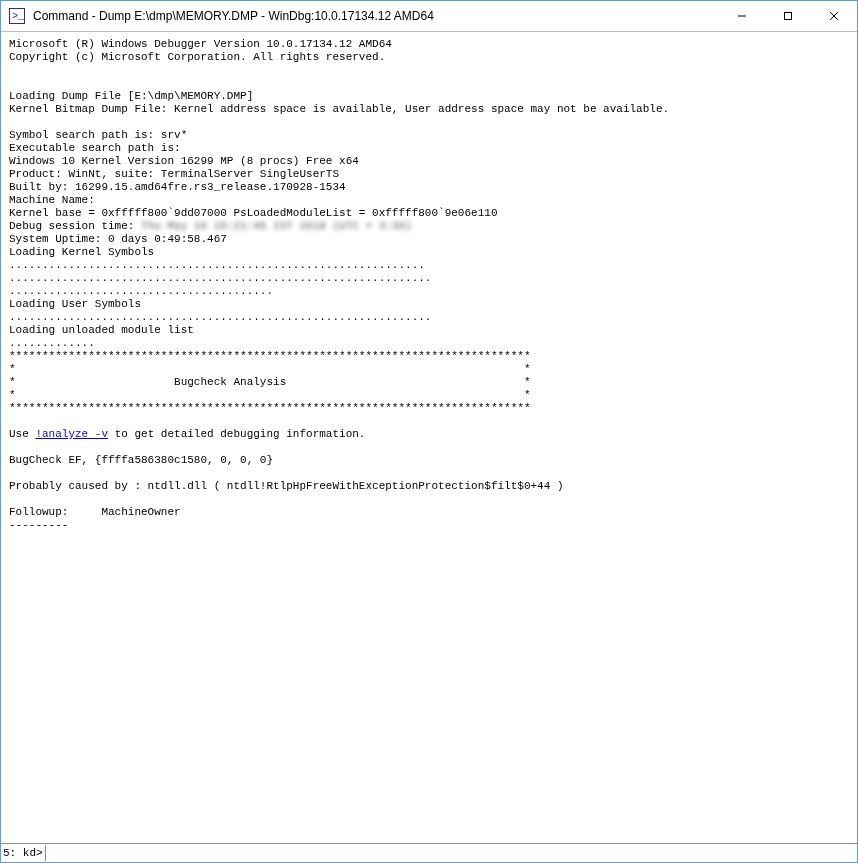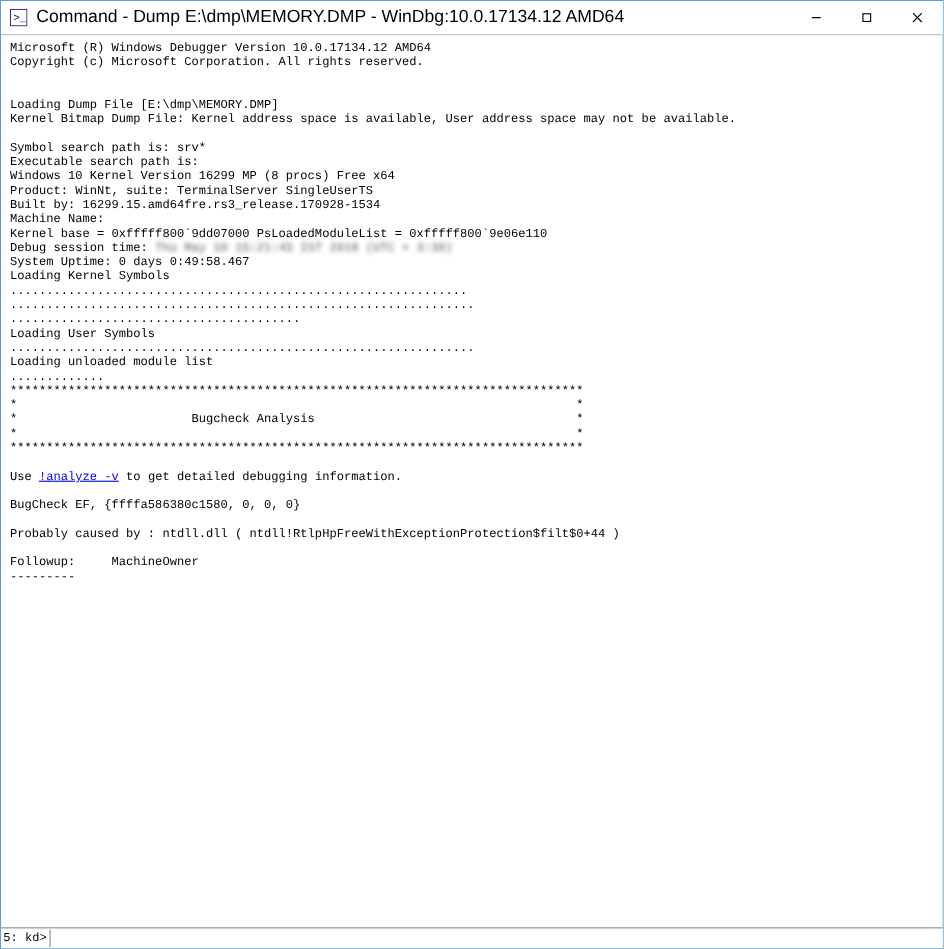--- a/index.html
+++ b/index.html
@@ -30,21 +30,21 @@
   }
   .titlebar .app-icon {
     width: 16px;
     height: 16px;
     margin: 0 8px 0 8px;
     display: inline-flex;
     align-items: center;
     justify-content: center;
   }
   .titlebar .title-text {
-    font-size: 16px;
+    font-size: 12px;
     color: #000;
     flex: 1;
     white-space: nowrap;
     overflow: hidden;
     text-overflow: ellipsis;
   }
   .win-controls {
     display: flex;
     height: 100%;
   }

